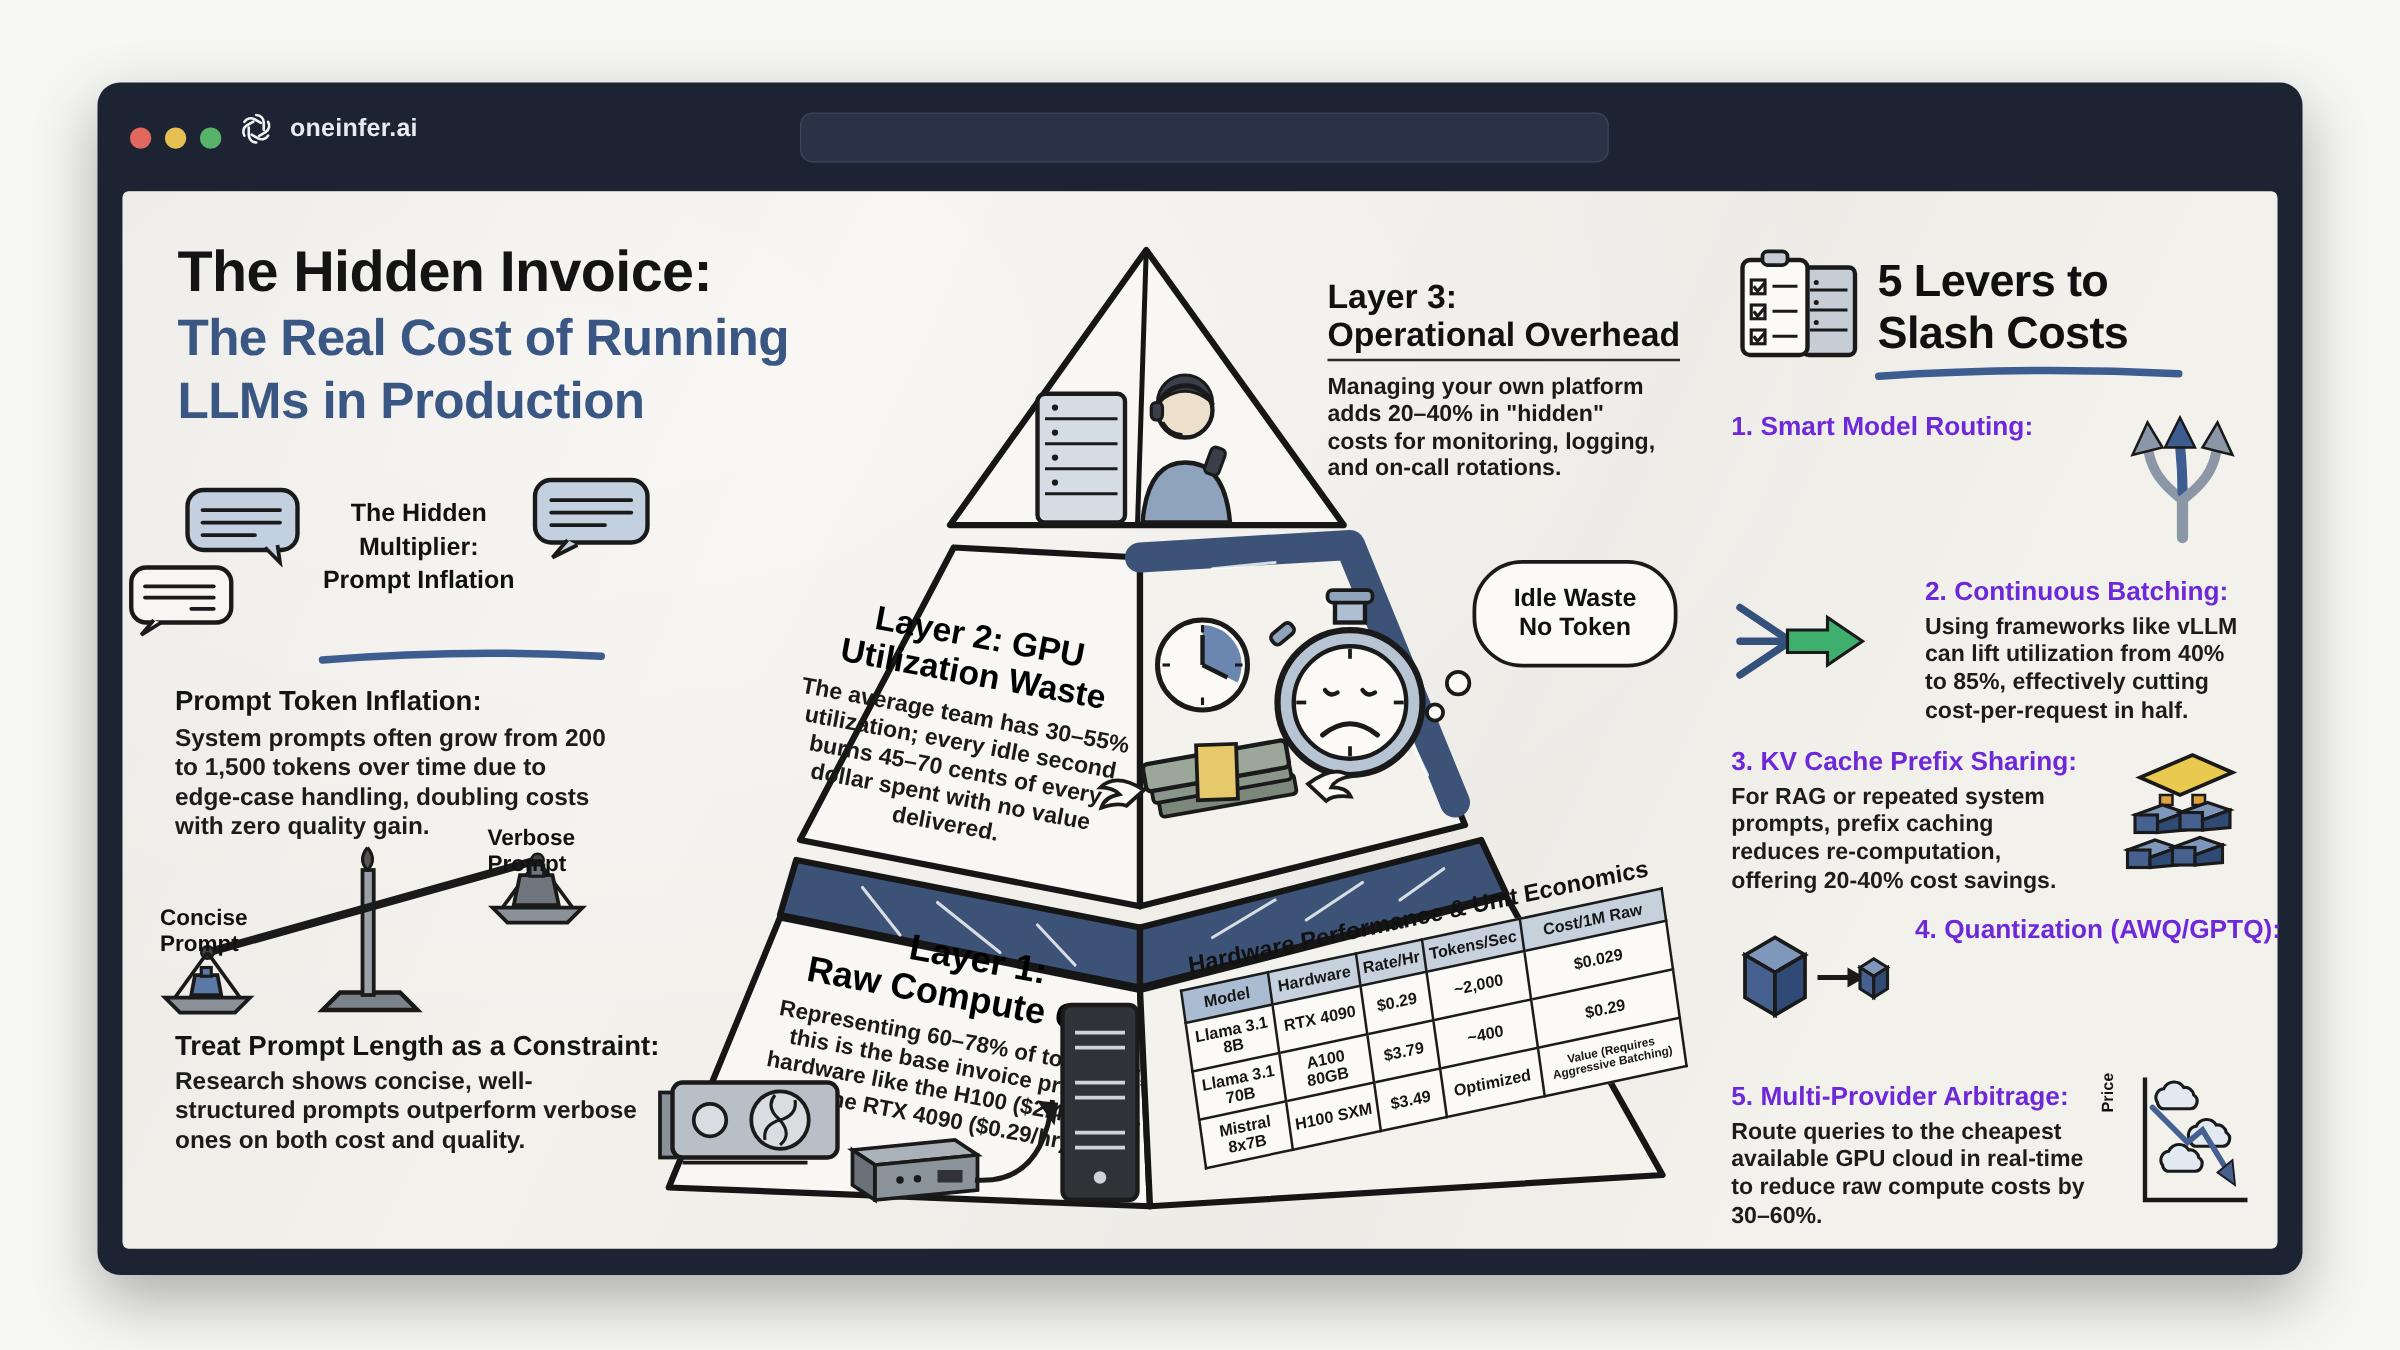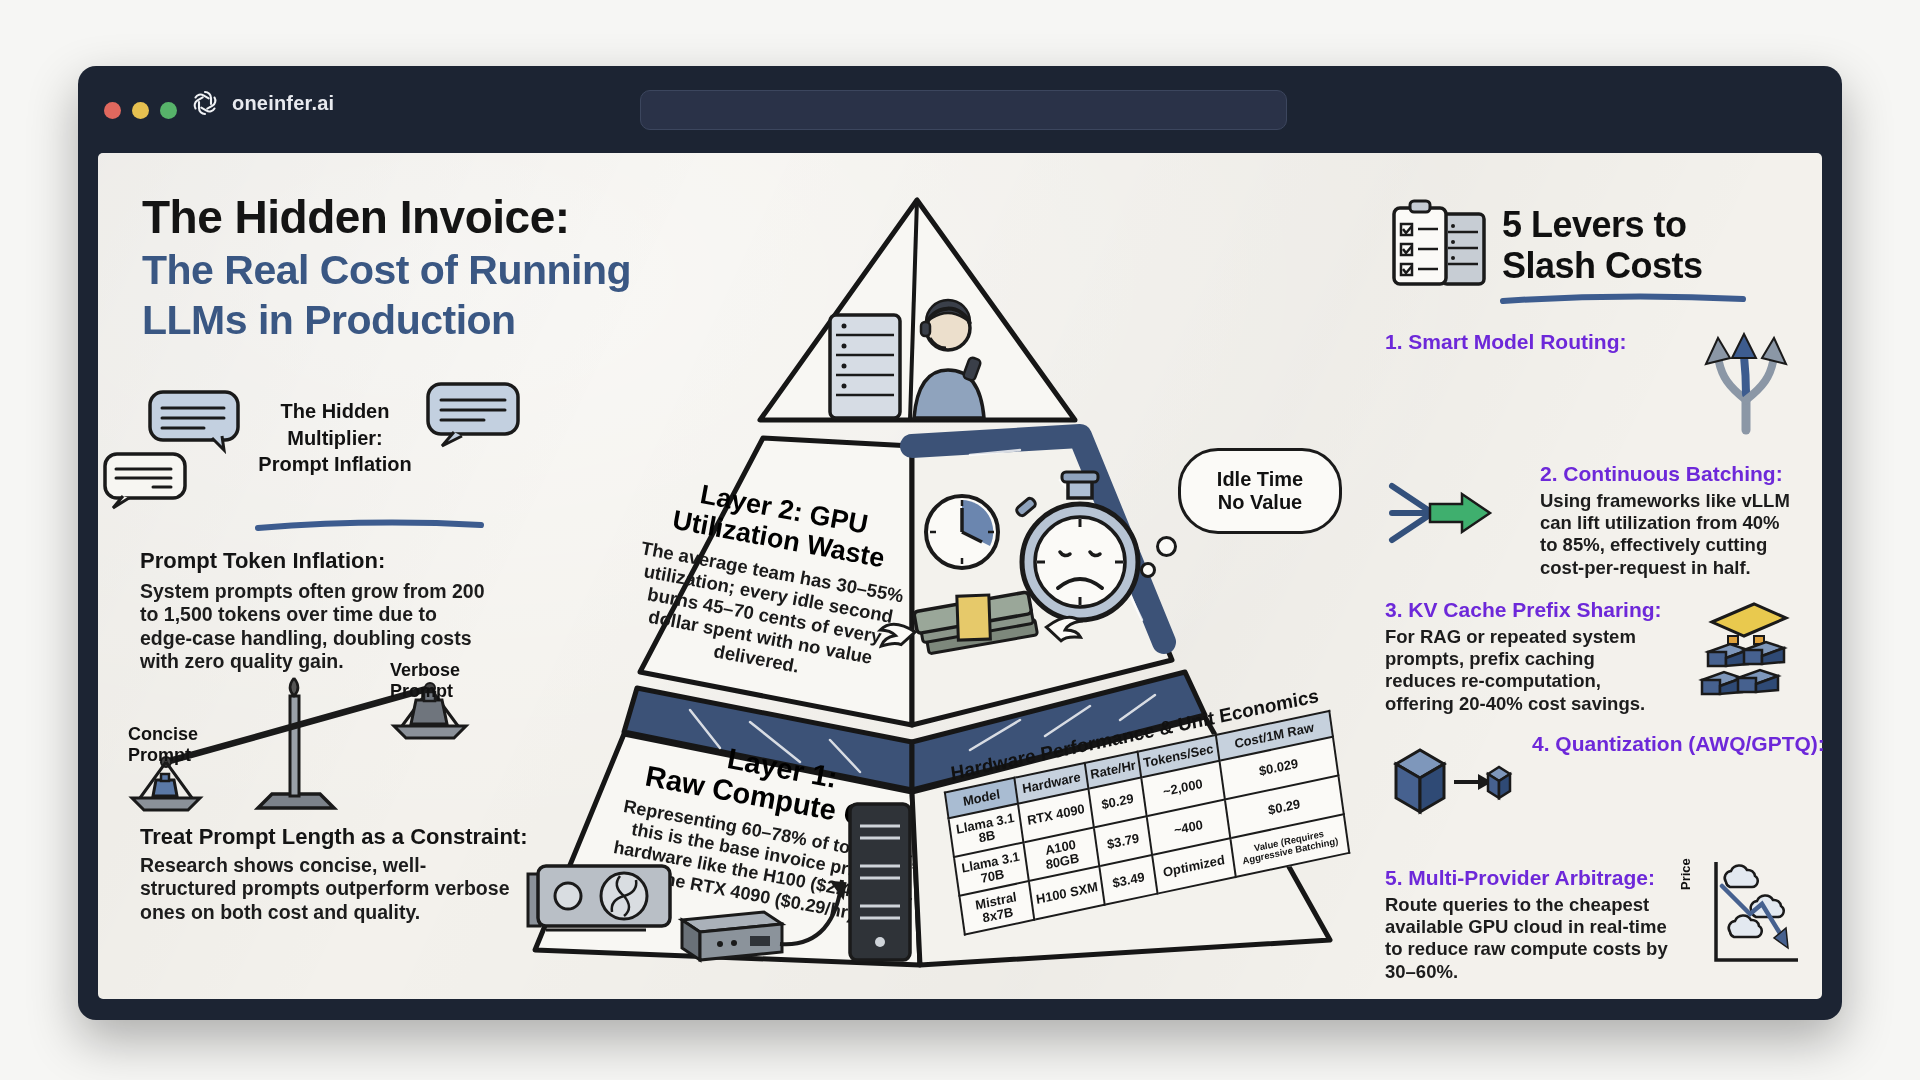--- a/index.html
+++ b/index.html
@@ -230,30 +230,35 @@
       <path d="M418,470 q-20,-18 -34,-8 q10,2 14,8 q-12,0 -16,8 q14,-2 20,2 Z" fill="#fbfaf7" stroke="#1a1a1a" stroke-width="3"></path>
       <path d="M548,488 q24,-12 34,0 q-12,0 -16,6 q12,2 14,10 q-14,-4 -20,0 Z" fill="#fbfaf7" stroke="#1a1a1a" stroke-width="3"></path>
       <rect x="428" y="478" width="110" height="16" rx="3" fill="#7d887c" stroke="#1a1a1a" stroke-width="3"></rect>
       <rect x="424" y="466" width="112" height="16" rx="3" fill="#8b968a" stroke="#1a1a1a" stroke-width="3"></rect>
       <rect x="420" y="450" width="116" height="22" rx="4" fill="#9aa799" stroke="#1a1a1a" stroke-width="3.5"></rect>
       <ellipse cx="478" cy="461" rx="13" ry="8" fill="none" stroke="#1a1a1a" stroke-width="2.5"></ellipse>
       <rect x="462" y="444" width="32" height="44" fill="#e6c96a" stroke="#1a1a1a" stroke-width="3" transform="rotate(8 478 466)"></rect>
     </g>
   </svg>
 
+  <div class="abs" style="left:1062px;top:222px;width:300px;">
+    <div style="font-size:27px;font-weight:800;color:#111;">Layer 3:</div>
+    <div style="font-size:27px;font-weight:800;color:#111;border-bottom:2.5px solid #2a2a2a;display:inline-block;padding-bottom:3px;">Operational Overhead</div>
+    <div class="pyr-body" style="margin-top:9px;width:268px;">Managing your own platform adds 20–40% in "hidden" costs for monitoring, logging, and on-call rotations.</div>
+  </div>
 
   <div class="abs rotL ctr" style="left:648px;top:470px;width:282px;transform:rotate(10.5deg);">
     <div class="l2title">Layer 2: GPU</div>
     <div class="l2title">Utilization Waste</div>
     <div class="pyr-body" style="margin-top:8px;">The average team has 30–55% utilization; every idle second burns 45–70 cents of every dollar spent with no value delivered.</div>
   </div>
 
   <div class="abs" id="idle-bubble">
-    <div>Idle Time</div>
-    <div>No Value</div>
+    <div>Idle Waste</div>
+    <div>No Token</div>
   </div>
   <div class="abs trail" style="left:1156px;top:536px;width:15px;height:15px;"></div>
   <div class="abs trail" style="left:1140px;top:562px;width:10px;height:10px;"></div>
 
   <div class="abs rotL ctr" style="left:632px;top:724px;width:312px;transform:rotate(10.5deg);">
     <div class="l1title">Layer 1:</div>
     <div class="l1title">Raw Compute Cost</div>
     <div class="pyr-body" style="margin-top:7px;font-size:18px;">Representing 60–78% of total cost, this is the base invoice price for hardware like the H100 ($2.49/hr) or the RTX 4090 ($0.29/hr).</div>
   </div>
 

